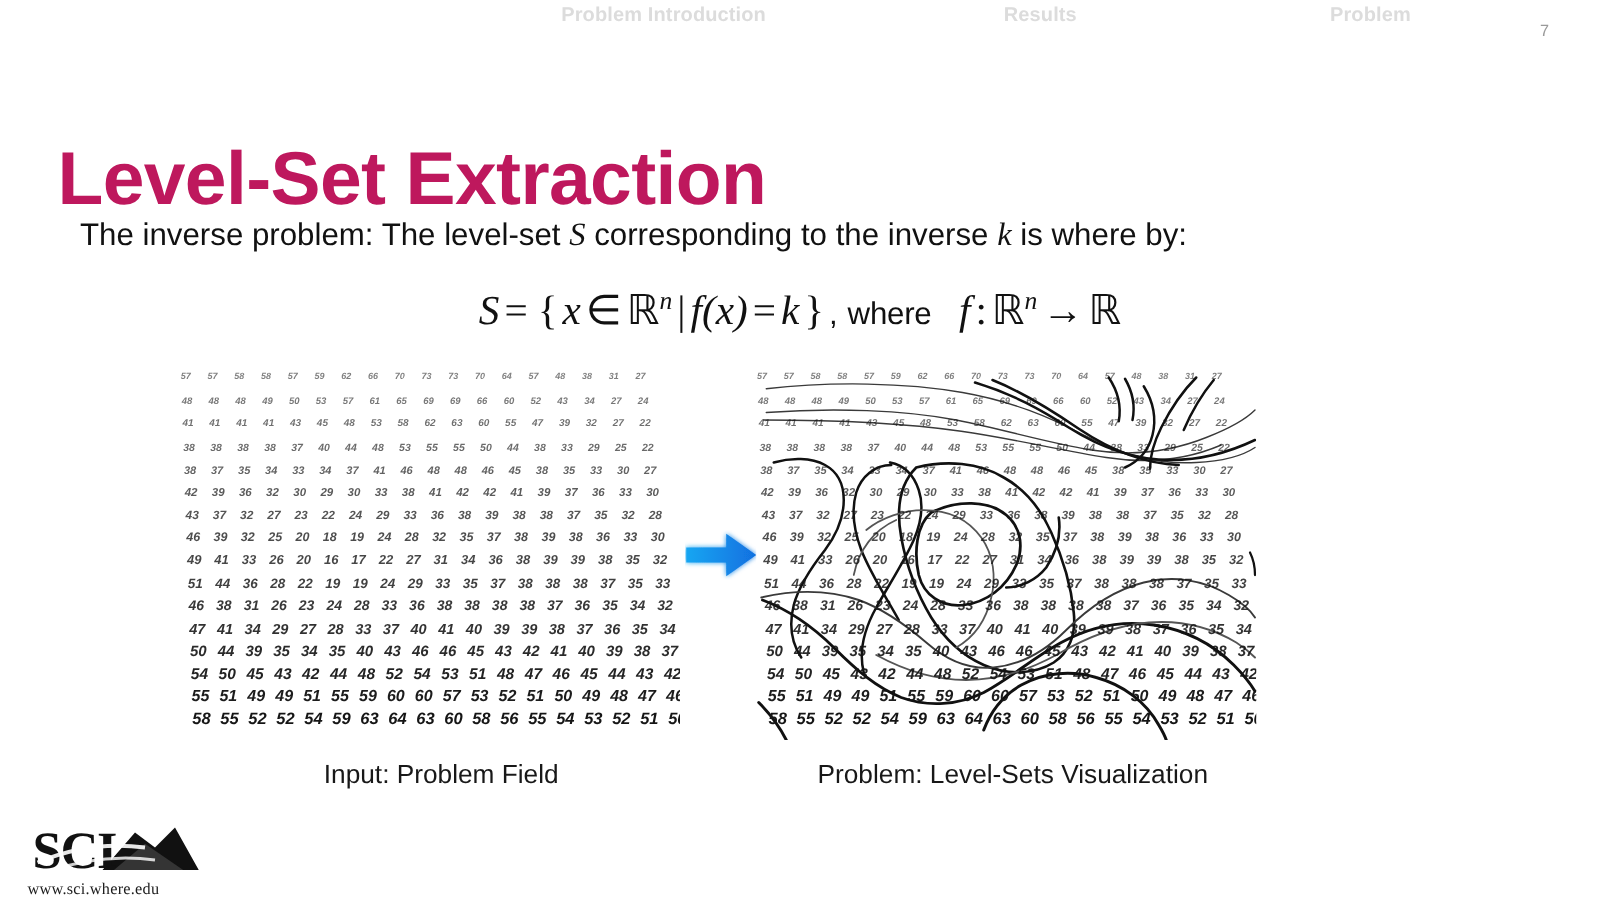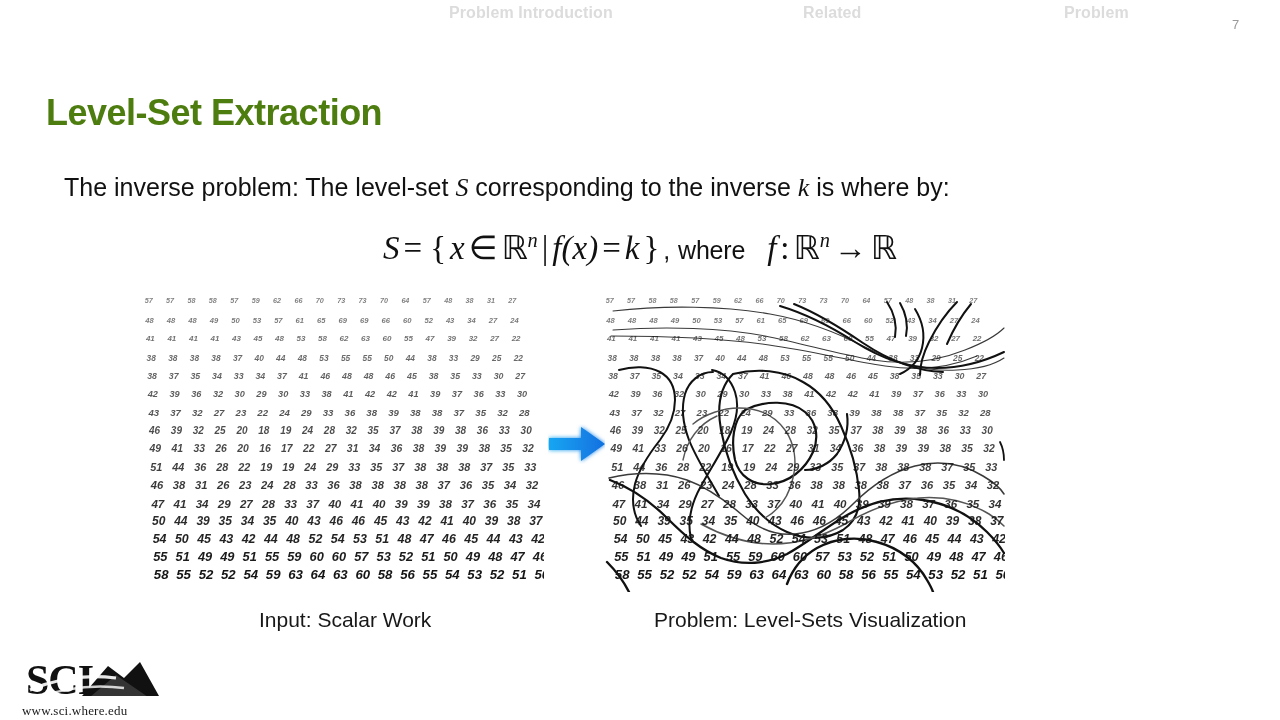--- a/index.html
+++ b/index.html
@@ -44,22 +44,22 @@
     top: 17px;
     font-size: 13px;
     color: #9a9a9a;
   }
 
   
   #slide-title {
     position: absolute;
     left: 46px;
     top: 68px;
-    font-size: 36px;
-    color: #4d7c0f;
+    font-size: 60px;
+    color: #be185d;
     letter-spacing: -0.5px;
     white-space: nowrap;
   }
 
   
   #lead-sentence {
     position: absolute;
     left: 64px;
     top: 173px;
     font-size: 25px;
@@ -178,21 +178,21 @@
     font-size: 13px;
     color: #1b1b1b;
     letter-spacing: 0.2px;
   }
 </style>
 </head>
 <body>
 
 <div id="top-nav">
   <div class="nav-item inactive" id="nav-1">Problem Introduction</div>
-  <div class="nav-item inactive" id="nav-2">Related</div>
+  <div class="nav-item inactive" id="nav-2">Results</div>
   <div class="nav-item inactive" id="nav-3">Problem</div>
 </div>
 
 <div id="page-number">7</div>
 
 <h1 id="slide-title">Level-Set Extraction</h1>
 
 <div id="lead-sentence"><span>The inverse problem: The level-set </span><span class="mvar">S</span><span> corresponding to the inverse </span><span class="mvar">k</span><span> is where by:</span></div>
 
 <div id="formula"><span class="it">S</span><span class="op">=</span><span class="op">{</span><span class="it">x</span><span class="op">∈</span><span class="bb">ℝ</span><span class="sup">n</span><span class="op">|</span><span class="it">f</span><span class="it">(x)</span><span class="op">=</span><span class="it">k</span><span class="op">}</span><span class="wheretxt">,</span><span class="gapsm"></span><span class="wheretxt">where</span><span class="gap"></span><span class="it">f</span><span class="op">:</span><span class="bb">ℝ</span><span class="sup">n</span><span class="op">→</span><span class="bb">ℝ</span></div>
@@ -210,21 +210,21 @@
       <div class="grid-row" style="top: 151.285px; left: 0.4px; font-size: 10.4px; opacity: 0.79;"><span class="grid-cell" style="width: 21.93px;">49</span><span class="grid-cell" style="width: 21.93px;">41</span><span class="grid-cell" style="width: 21.93px;">33</span><span class="grid-cell" style="width: 21.93px;">26</span><span class="grid-cell" style="width: 21.93px;">20</span><span class="grid-cell" style="width: 21.93px;">16</span><span class="grid-cell" style="width: 21.93px;">17</span><span class="grid-cell" style="width: 21.93px;">22</span><span class="grid-cell" style="width: 21.93px;">27</span><span class="grid-cell" style="width: 21.93px;">31</span><span class="grid-cell" style="width: 21.93px;">34</span><span class="grid-cell" style="width: 21.93px;">36</span><span class="grid-cell" style="width: 21.93px;">38</span><span class="grid-cell" style="width: 21.93px;">39</span><span class="grid-cell" style="width: 21.93px;">39</span><span class="grid-cell" style="width: 21.93px;">38</span><span class="grid-cell" style="width: 21.93px;">35</span><span class="grid-cell" style="width: 21.93px;">32</span></div>
       <div class="grid-row" style="top: 169.111px; left: 1.2px; font-size: 10.8px; opacity: 0.82;"><span class="grid-cell" style="width: 22px;">51</span><span class="grid-cell" style="width: 22px;">44</span><span class="grid-cell" style="width: 22px;">36</span><span class="grid-cell" style="width: 22px;">28</span><span class="grid-cell" style="width: 22px;">22</span><span class="grid-cell" style="width: 22px;">19</span><span class="grid-cell" style="width: 22px;">19</span><span class="grid-cell" style="width: 22px;">24</span><span class="grid-cell" style="width: 22px;">29</span><span class="grid-cell" style="width: 22px;">33</span><span class="grid-cell" style="width: 22px;">35</span><span class="grid-cell" style="width: 22px;">37</span><span class="grid-cell" style="width: 22px;">38</span><span class="grid-cell" style="width: 22px;">38</span><span class="grid-cell" style="width: 22px;">38</span><span class="grid-cell" style="width: 22px;">37</span><span class="grid-cell" style="width: 22px;">35</span><span class="grid-cell" style="width: 22px;">33</span></div>
       <div class="grid-row" style="top: 186.878px; left: 2px; font-size: 11.2px; opacity: 0.85;"><span class="grid-cell" style="width: 22.07px;">46</span><span class="grid-cell" style="width: 22.07px;">38</span><span class="grid-cell" style="width: 22.07px;">31</span><span class="grid-cell" style="width: 22.07px;">26</span><span class="grid-cell" style="width: 22.07px;">23</span><span class="grid-cell" style="width: 22.07px;">24</span><span class="grid-cell" style="width: 22.07px;">28</span><span class="grid-cell" style="width: 22.07px;">33</span><span class="grid-cell" style="width: 22.07px;">36</span><span class="grid-cell" style="width: 22.07px;">38</span><span class="grid-cell" style="width: 22.07px;">38</span><span class="grid-cell" style="width: 22.07px;">38</span><span class="grid-cell" style="width: 22.07px;">38</span><span class="grid-cell" style="width: 22.07px;">37</span><span class="grid-cell" style="width: 22.07px;">36</span><span class="grid-cell" style="width: 22.07px;">35</span><span class="grid-cell" style="width: 22.07px;">34</span><span class="grid-cell" style="width: 22.07px;">32</span></div>
       <div class="grid-row" style="top: 204.591px; left: 2.8px; font-size: 11.6px; opacity: 0.88;"><span class="grid-cell" style="width: 22.13px;">47</span><span class="grid-cell" style="width: 22.13px;">41</span><span class="grid-cell" style="width: 22.13px;">34</span><span class="grid-cell" style="width: 22.13px;">29</span><span class="grid-cell" style="width: 22.13px;">27</span><span class="grid-cell" style="width: 22.13px;">28</span><span class="grid-cell" style="width: 22.13px;">33</span><span class="grid-cell" style="width: 22.13px;">37</span><span class="grid-cell" style="width: 22.13px;">40</span><span class="grid-cell" style="width: 22.13px;">41</span><span class="grid-cell" style="width: 22.13px;">40</span><span class="grid-cell" style="width: 22.13px;">39</span><span class="grid-cell" style="width: 22.13px;">39</span><span class="grid-cell" style="width: 22.13px;">38</span><span class="grid-cell" style="width: 22.13px;">37</span><span class="grid-cell" style="width: 22.13px;">36</span><span class="grid-cell" style="width: 22.13px;">35</span><span class="grid-cell" style="width: 22.13px;">34</span></div>
       <div class="grid-row" style="top: 222.256px; left: 3.6px; font-size: 12px; opacity: 0.91;"><span class="grid-cell" style="width: 22.2px;">50</span><span class="grid-cell" style="width: 22.2px;">44</span><span class="grid-cell" style="width: 22.2px;">39</span><span class="grid-cell" style="width: 22.2px;">35</span><span class="grid-cell" style="width: 22.2px;">34</span><span class="grid-cell" style="width: 22.2px;">35</span><span class="grid-cell" style="width: 22.2px;">40</span><span class="grid-cell" style="width: 22.2px;">43</span><span class="grid-cell" style="width: 22.2px;">46</span><span class="grid-cell" style="width: 22.2px;">46</span><span class="grid-cell" style="width: 22.2px;">45</span><span class="grid-cell" style="width: 22.2px;">43</span><span class="grid-cell" style="width: 22.2px;">42</span><span class="grid-cell" style="width: 22.2px;">41</span><span class="grid-cell" style="width: 22.2px;">40</span><span class="grid-cell" style="width: 22.2px;">39</span><span class="grid-cell" style="width: 22.2px;">38</span><span class="grid-cell" style="width: 22.2px;">37</span></div>
       <div class="grid-row" style="top: 239.877px; left: 4.4px; font-size: 12.4px; opacity: 0.94;"><span class="grid-cell" style="width: 22.27px;">54</span><span class="grid-cell" style="width: 22.27px;">50</span><span class="grid-cell" style="width: 22.27px;">45</span><span class="grid-cell" style="width: 22.27px;">43</span><span class="grid-cell" style="width: 22.27px;">42</span><span class="grid-cell" style="width: 22.27px;">44</span><span class="grid-cell" style="width: 22.27px;">48</span><span class="grid-cell" style="width: 22.27px;">52</span><span class="grid-cell" style="width: 22.27px;">54</span><span class="grid-cell" style="width: 22.27px;">53</span><span class="grid-cell" style="width: 22.27px;">51</span><span class="grid-cell" style="width: 22.27px;">48</span><span class="grid-cell" style="width: 22.27px;">47</span><span class="grid-cell" style="width: 22.27px;">46</span><span class="grid-cell" style="width: 22.27px;">45</span><span class="grid-cell" style="width: 22.27px;">44</span><span class="grid-cell" style="width: 22.27px;">43</span><span class="grid-cell" style="width: 22.27px;">42</span></div>
       <div class="grid-row" style="top: 257.457px; left: 5.2px; font-size: 12.8px; opacity: 0.97;"><span class="grid-cell" style="width: 22.33px;">55</span><span class="grid-cell" style="width: 22.33px;">51</span><span class="grid-cell" style="width: 22.33px;">49</span><span class="grid-cell" style="width: 22.33px;">49</span><span class="grid-cell" style="width: 22.33px;">51</span><span class="grid-cell" style="width: 22.33px;">55</span><span class="grid-cell" style="width: 22.33px;">59</span><span class="grid-cell" style="width: 22.33px;">60</span><span class="grid-cell" style="width: 22.33px;">60</span><span class="grid-cell" style="width: 22.33px;">57</span><span class="grid-cell" style="width: 22.33px;">53</span><span class="grid-cell" style="width: 22.33px;">52</span><span class="grid-cell" style="width: 22.33px;">51</span><span class="grid-cell" style="width: 22.33px;">50</span><span class="grid-cell" style="width: 22.33px;">49</span><span class="grid-cell" style="width: 22.33px;">48</span><span class="grid-cell" style="width: 22.33px;">47</span><span class="grid-cell" style="width: 22.33px;">46</span></div>
       <div class="grid-row" style="top: 275px; left: 6px; font-size: 13.2px; opacity: 1;"><span class="grid-cell" style="width: 22.4px;">58</span><span class="grid-cell" style="width: 22.4px;">55</span><span class="grid-cell" style="width: 22.4px;">52</span><span class="grid-cell" style="width: 22.4px;">52</span><span class="grid-cell" style="width: 22.4px;">54</span><span class="grid-cell" style="width: 22.4px;">59</span><span class="grid-cell" style="width: 22.4px;">63</span><span class="grid-cell" style="width: 22.4px;">64</span><span class="grid-cell" style="width: 22.4px;">63</span><span class="grid-cell" style="width: 22.4px;">60</span><span class="grid-cell" style="width: 22.4px;">58</span><span class="grid-cell" style="width: 22.4px;">56</span><span class="grid-cell" style="width: 22.4px;">55</span><span class="grid-cell" style="width: 22.4px;">54</span><span class="grid-cell" style="width: 22.4px;">53</span><span class="grid-cell" style="width: 22.4px;">52</span><span class="grid-cell" style="width: 22.4px;">51</span><span class="grid-cell" style="width: 22.4px;">50</span></div>
     </div>
 </div>
-<div class="fig-caption" id="caption-input">Input: Scalar Work</div>
+<div class="fig-caption" id="caption-input">Input: Problem Field</div>
 
 <div id="flow-arrow">
   <svg width="58" height="40" viewBox="0 0 58 40" aria-hidden="true">
     <defs>
       <filter id="arrowglow" x="-40%" y="-60%" width="180%" height="220%">
         <feGaussianBlur stdDeviation="2.2" result="b"></feGaussianBlur>
         <feMerge>
             <feMergeNode in="b"></feMergeNode>
             <feMergeNode in="SourceGraphic"></feMergeNode>
           </feMerge>

